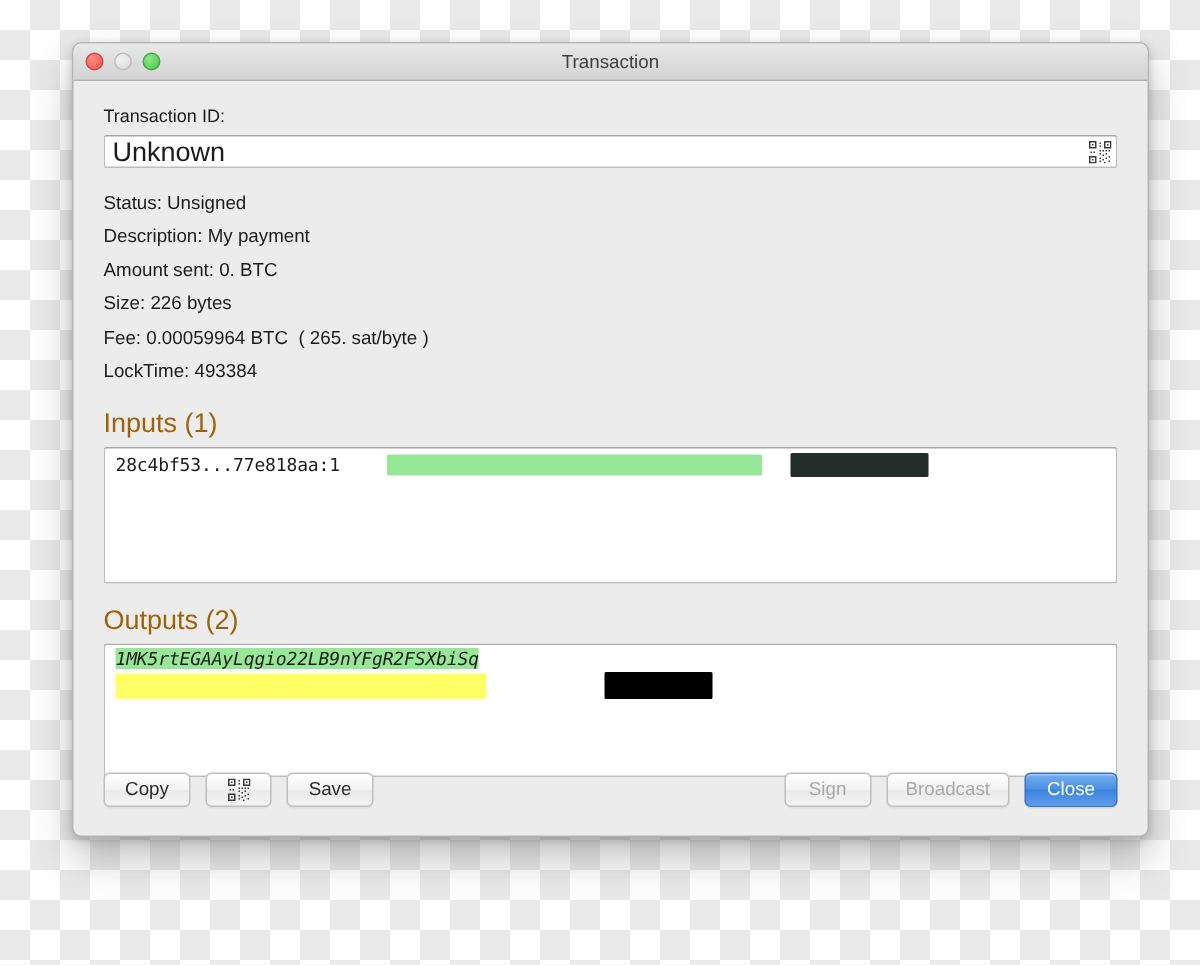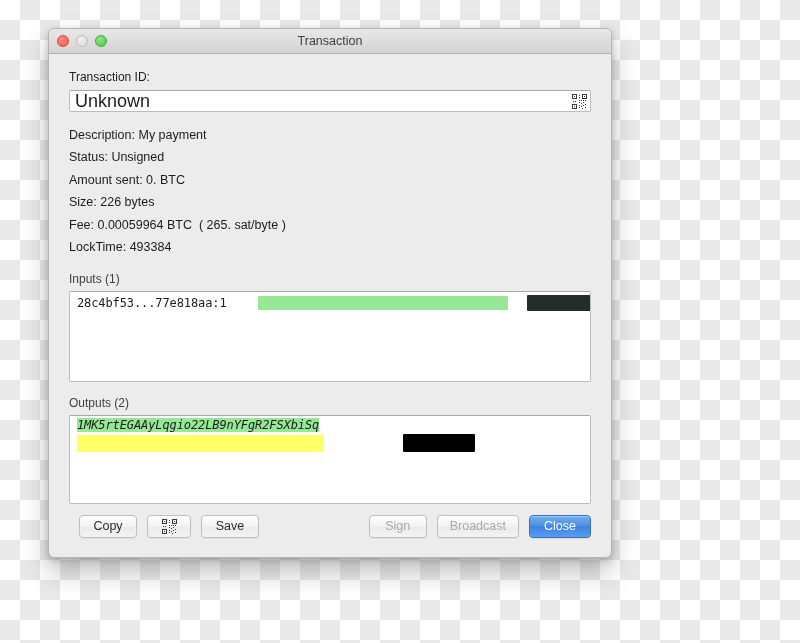--- a/index.html
+++ b/index.html
@@ -18,21 +18,21 @@
       linear-gradient(45deg, #e9e9e9 25%, transparent 25%, transparent 75%, #e9e9e9 75%);
     background-size: 40px 40px;
     background-position: 0 0, 20px 20px;
   }
 
   
   #window {
     position: absolute;
     left: 48px;
     top: 28px;
-    width: 564px;
+    width: 718px;
     height: 530px;
     border-radius: 6px;
     background: #ececec;
     box-shadow: 0 14px 26px rgba(90,90,90,0.38),
                 0 2px 6px rgba(90,90,90,0.30);
     overflow: hidden;
     border: 1px solid #b4b4b4;
     box-sizing: border-box;
   }
 
@@ -109,22 +109,22 @@
   .info-lines { margin-top: 12px; }
   .info-line {
     font-size: 12.5px;
     color: #1c1c1c;
     line-height: 22.4px;
     white-space: pre;
   }
 
   
   .section-label {
-    font-size: 12px;
-    color: #404040;
+    font-size: 18px;
+    color: #a16207;
     margin-bottom: 5px;
   }
   .list-box {
     background: #ffffff;
     border: 1px solid #bdbdbd;
     border-top-color: #a9a9a9;
     border-radius: 2px;
     box-sizing: border-box;
     overflow: hidden;
     position: relative;
@@ -165,21 +165,20 @@
 
   
   #buttonbar {
     position: absolute;
     left: 20px;
     right: 20px;
     bottom: 20px;
     height: 24px;
     display: flex;
     align-items: center;
-    margin-left: 10px;
   }
   .btn {
     height: 23px;
     min-width: 58px;
     padding: 0 12px;
     font-size: 12.5px;
     color: #2b2b2b;
     background: linear-gradient(to bottom, #ffffff 0%, #f2f2f2 50%, #eaeaea 51%, #f3f3f3 100%);
     border: 1px solid #bfbfbf;
     border-radius: 4px;
@@ -256,22 +255,22 @@
             <rect x="9" y="12" width="1" height="1"></rect>
           <rect x="11" y="11" width="1" height="1"></rect>
             <rect x="13" y="13" width="1" height="1"></rect>
           <rect x="7" y="13" width="1" height="1"></rect>
             <rect x="10" y="14" width="1" height="1"></rect>
         </g>
       </svg>
     </div>
 
     <div class="info-lines">
+      <div class="info-line">Status: Unsigned</div>
       <div class="info-line">Description: My payment</div>
-      <div class="info-line">Status: Unsigned</div>
       <div class="info-line">Amount sent: 0. BTC</div>
       <div class="info-line">Size: 226 bytes</div>
       <div class="info-line">Fee: 0.00059964 BTC  ( 265. sat/byte )</div>
       <div class="info-line">LockTime: 493384</div>
     </div>
 
     <div style="height:14px"></div>
 
     <div class="section-label">Inputs (1)</div>
     <div class="list-box" id="inputs-box">

